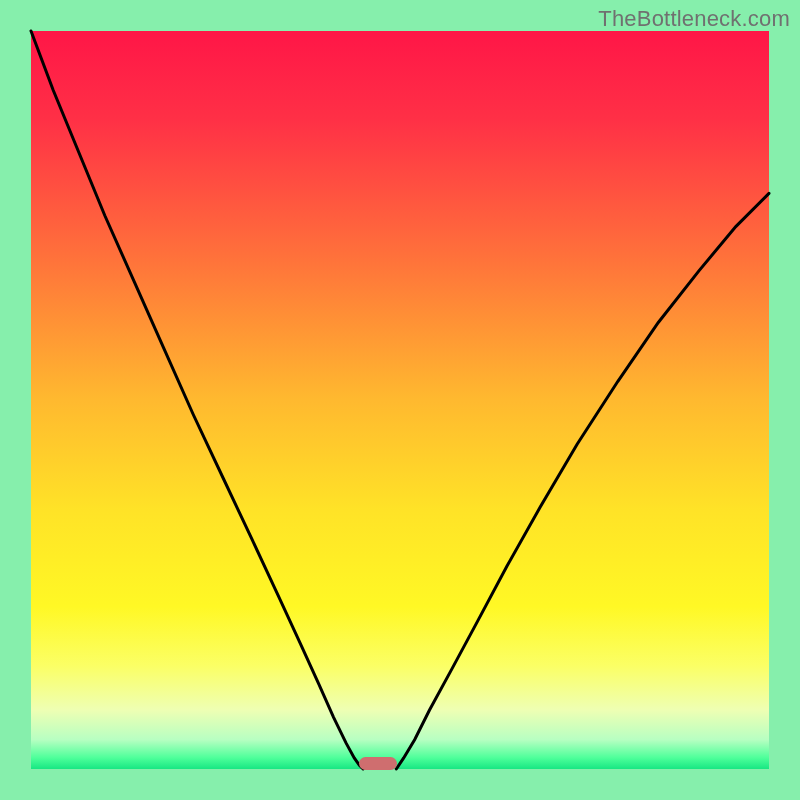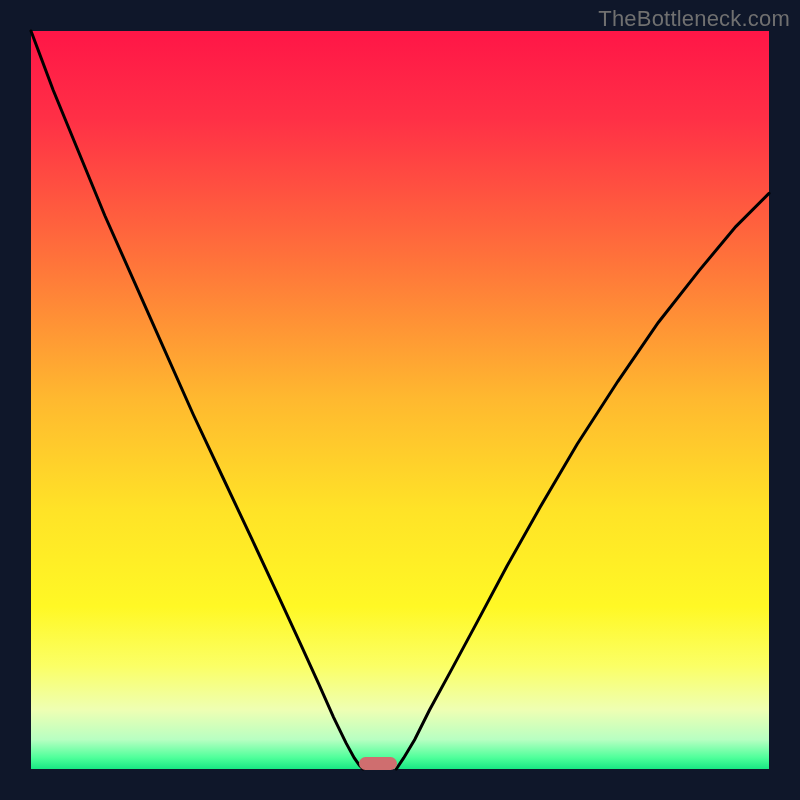--- a/index.html
+++ b/index.html
@@ -8,21 +8,21 @@
     width: 800px;
     height: 800px;
     overflow: hidden;
     background: #000;
     font-family: Arial, Helvetica, sans-serif;
   }
   .frame {
     position: relative;
     width: 800px;
     height: 800px;
-    background: #0f172a;
+    background: #86efac;
   }
   .plot {
     position: absolute;
     left: 31px;
     top: 31px;
     width: 738px;
     height: 738px;
     
   }
   .watermark {

